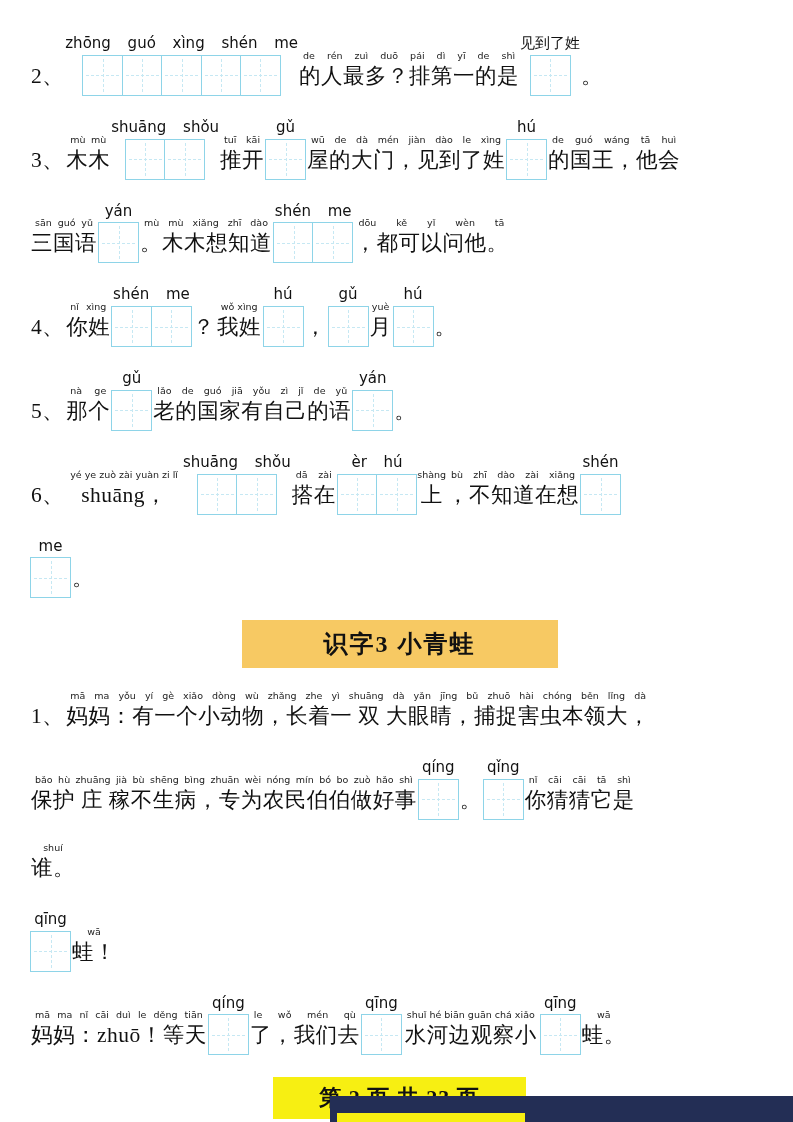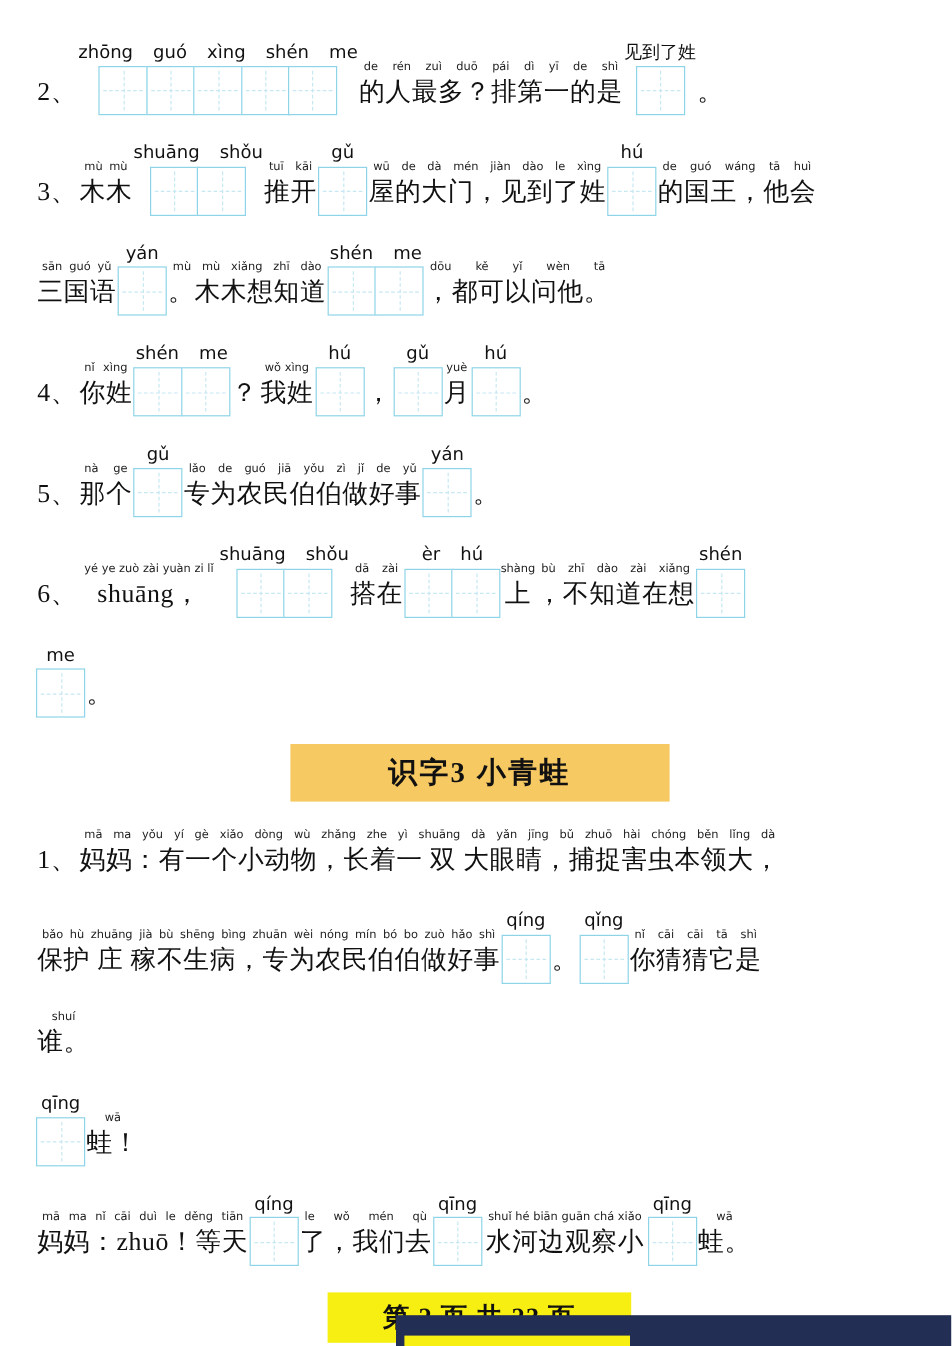--- a/index.html
+++ b/index.html
@@ -244,21 +244,21 @@
           <div class="cn-text">那个</div>
         </div>
         <div class="seg boxes">
           <div class="box-pinyin">gǔ</div>
           <div class="boxes">
             <div class="box"></div>
           </div>
         </div>
         <div class="seg text">
           <div class="tiny-pinyin spread">lǎo de guó jiā yǒu zì jǐ de yǔ</div>
-          <div class="cn-text">专为农民伯伯做好事</div>
+          <div class="cn-text">老的国家有自己的语</div>
         </div>
         <div class="seg boxes">
           <div class="box-pinyin">yán</div>
           <div class="boxes">
             <div class="box"></div>
           </div>
         </div>
         <div class="seg text">
           <div class="cn-text">。</div>
         </div>

